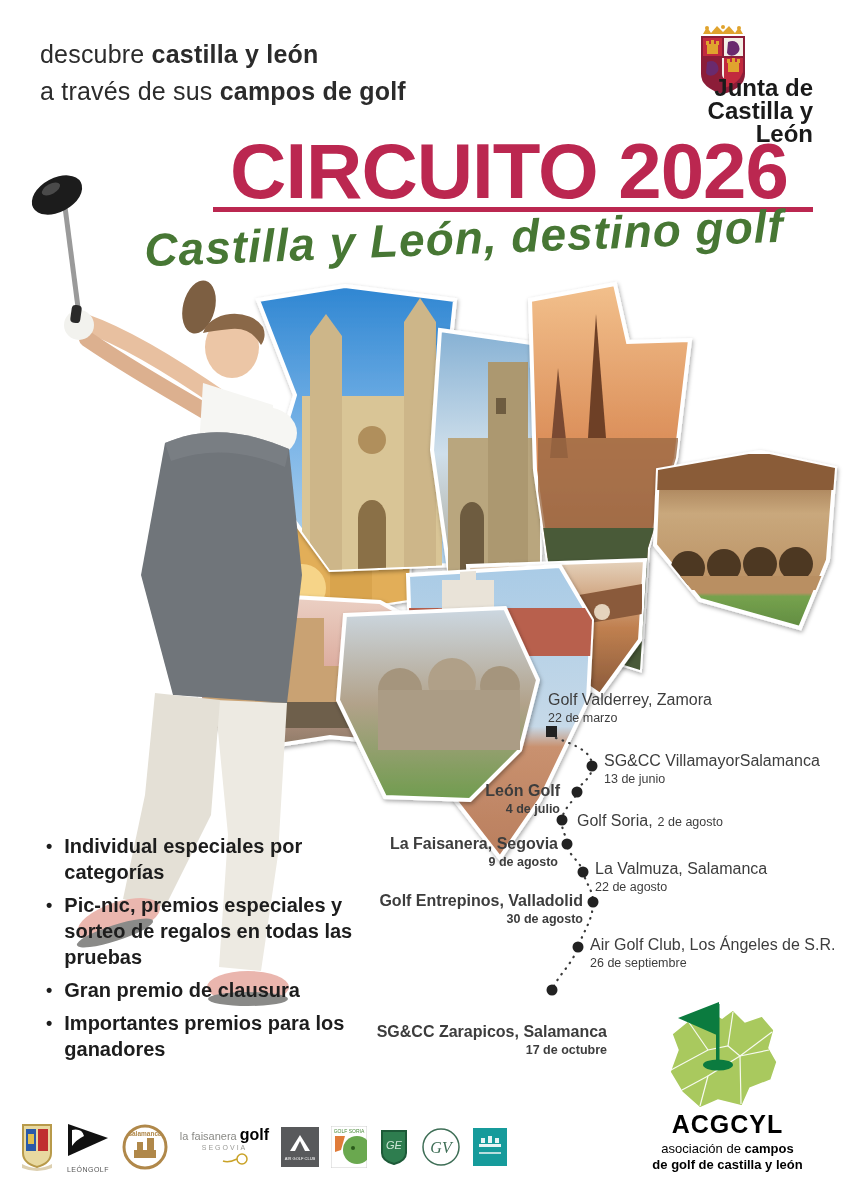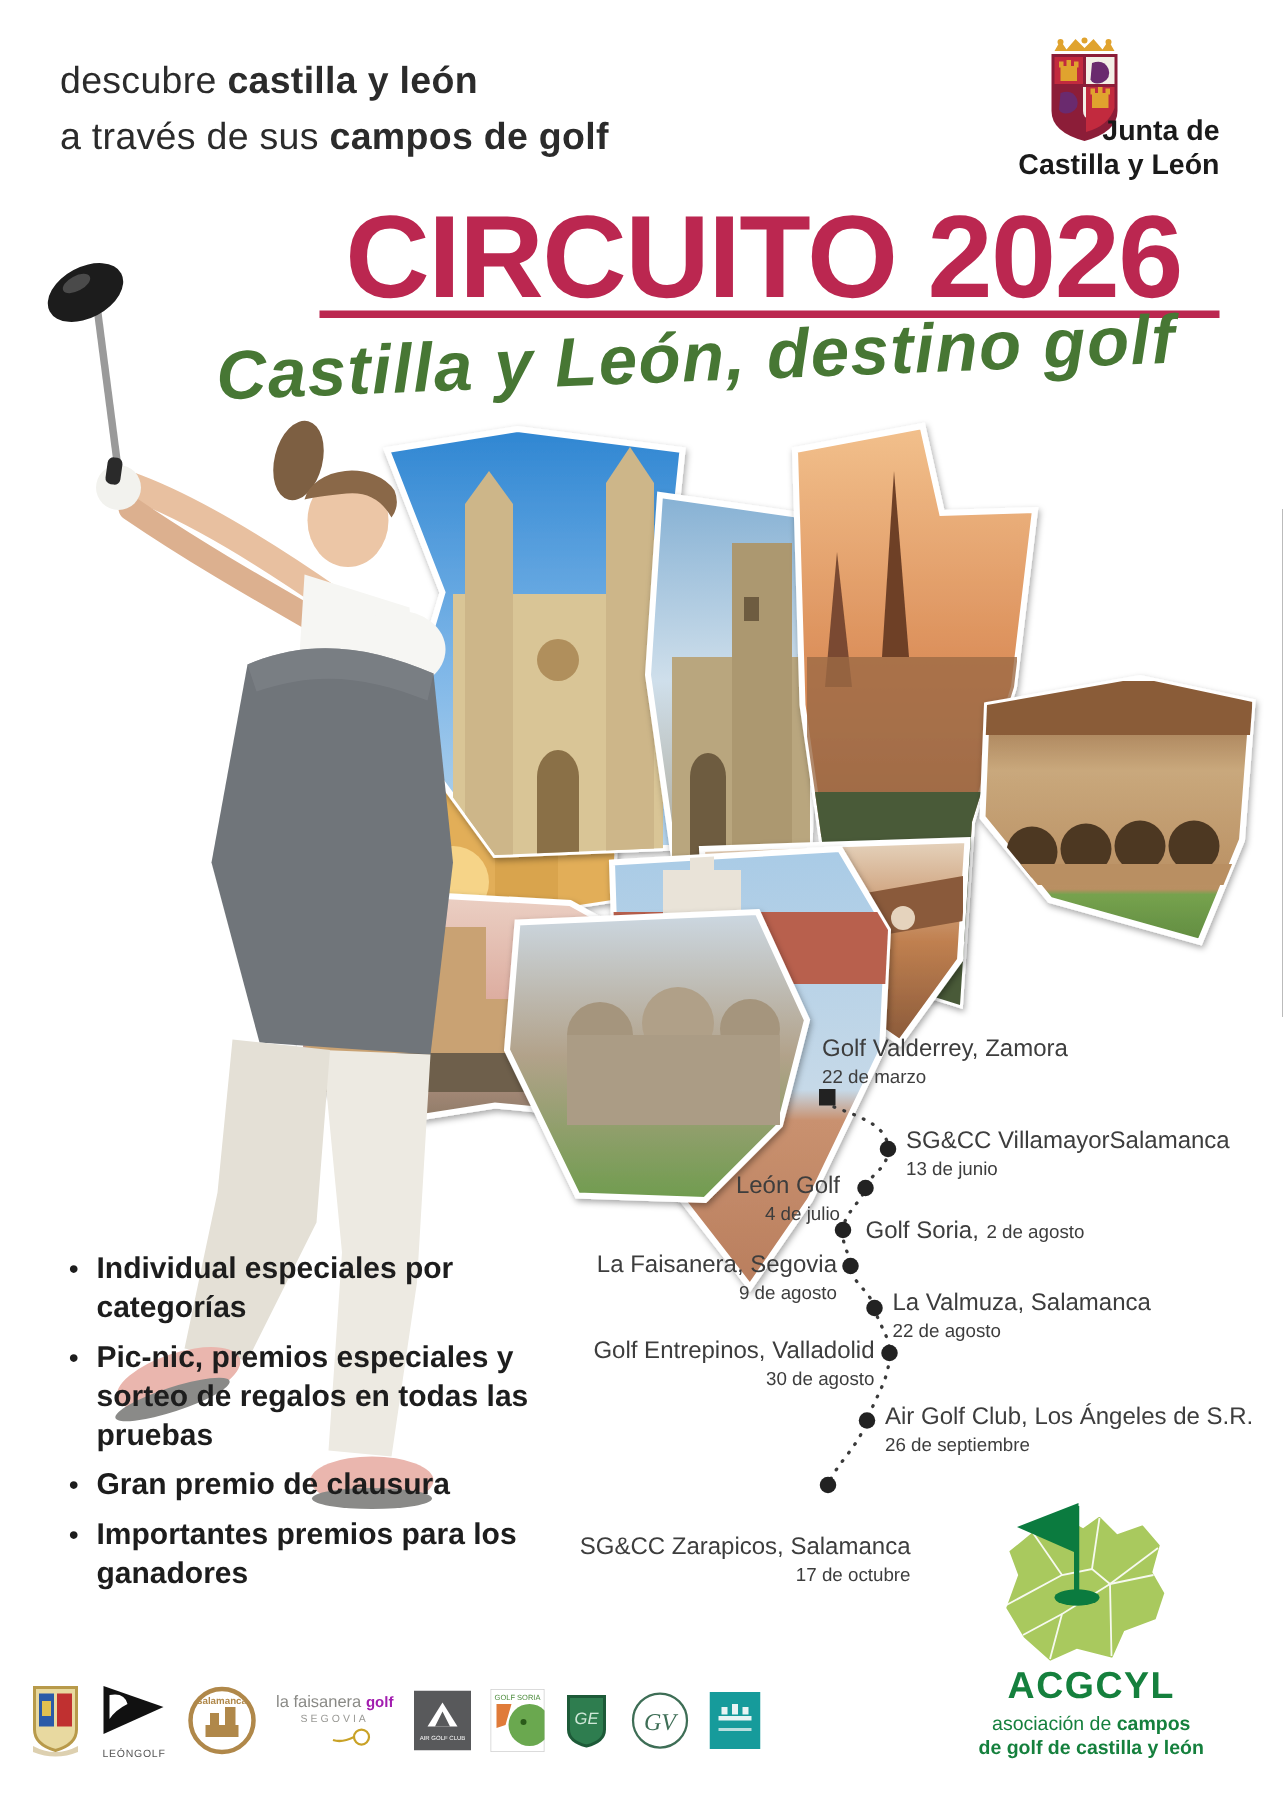--- a/index.html
+++ b/index.html
@@ -3,51 +3,51 @@
 <meta charset="utf-8">
 <style>
   html,body{margin:0;padding:0;background:#888;}
   .poster{position:relative;width:855px;height:1203px;background:#ffffff;overflow:hidden;
           font-family:"Liberation Sans",sans-serif;margin:0 auto;}
   .abs{position:absolute;}
   .b{font-weight:bold;}
   
   .tagline{left:40px;top:36px;font-size:25px;line-height:37px;color:#2b2b2b;letter-spacing:.2px;}
   .junta{right:42px;top:24px;width:160px;height:92px;}
-  .junta-text{position:absolute;right:0;top:52px;width:160px;text-align:right;font-size:19px;
+  .junta-text{position:absolute;right:0;top:52px;width:160px;text-align:right;font-size:24px;
               font-weight:bold;color:#1a1a1a;line-height:23px;}
   
   .title{left:200px;top:132px;width:618px;text-align:center;font-size:78px;line-height:1;
          font-weight:bold;letter-spacing:-1px;color:#BB2750;}
   .title-underline{left:213px;top:207px;width:600px;height:5px;background:#BB2750;}
   .subtitle{left:78px;top:211px;width:772px;text-align:center;font-size:46px;font-weight:bold;
             font-style:italic;color:#477734;transform:rotate(-2.2deg);letter-spacing:1px;}
   
   .features{left:46px;top:833px;width:334px;}
   .feature{display:flex;gap:12px;font-size:20px;font-weight:bold;color:#1d1d1d;
            line-height:26px;margin-bottom:7px;}
   .feature .dot{font-size:18px;line-height:26px;}
   
   .event{position:absolute;color:#3d3d3d;}
   .event .name{font-size:16px;line-height:19px;display:block;}
   .event .date{font-size:12.5px;line-height:16px;display:block;margin-top:1px;}
-  .event.right{text-align:right;}
+  .event.right{text-align:right;font-weight:bold;}
   .event.inline .name,.event.inline .date{display:inline;}
   .event.inline .date{margin-left:5px;}
   
-  .acgcyl-text{left:640px;top:1110px;width:175px;text-align:center;color:#15803d;}
+  .acgcyl-text{left:640px;top:1110px;width:175px;text-align:center;color:#000000;}
   .acgcyl-acro{font-size:25px;font-weight:bold;letter-spacing:1px;line-height:28px;}
   .acgcyl-sub{font-size:13px;line-height:15.5px;margin-top:3px;}
   
   .sponsors{left:20px;top:1118px;width:487px;height:58px;display:flex;align-items:center;
             justify-content:space-between;}
   .sponsor{display:flex;flex-direction:column;align-items:center;justify-content:center;}
   .sp-label{font-size:7px;color:#555;letter-spacing:.5px;margin-top:2px;}
   .faisanera{color:#8a8a86;font-size:11px;line-height:11px;text-align:left;}
-  .faisanera .gold{color:#a21caf;font-weight:bold;font-size:10px;}
+  .faisanera .gold{color:#000000;font-weight:bold;font-size:16px;}
   .faisanera .sub{font-size:7px;letter-spacing:2px;color:#9a9a96;}
   svg{display:block;}
 </style>
 </head>
 <body>
 
 <div class="poster">
 
   <div class="abs tagline">
     <div><span>descubre </span><span class="b">castilla y león</span></div>

